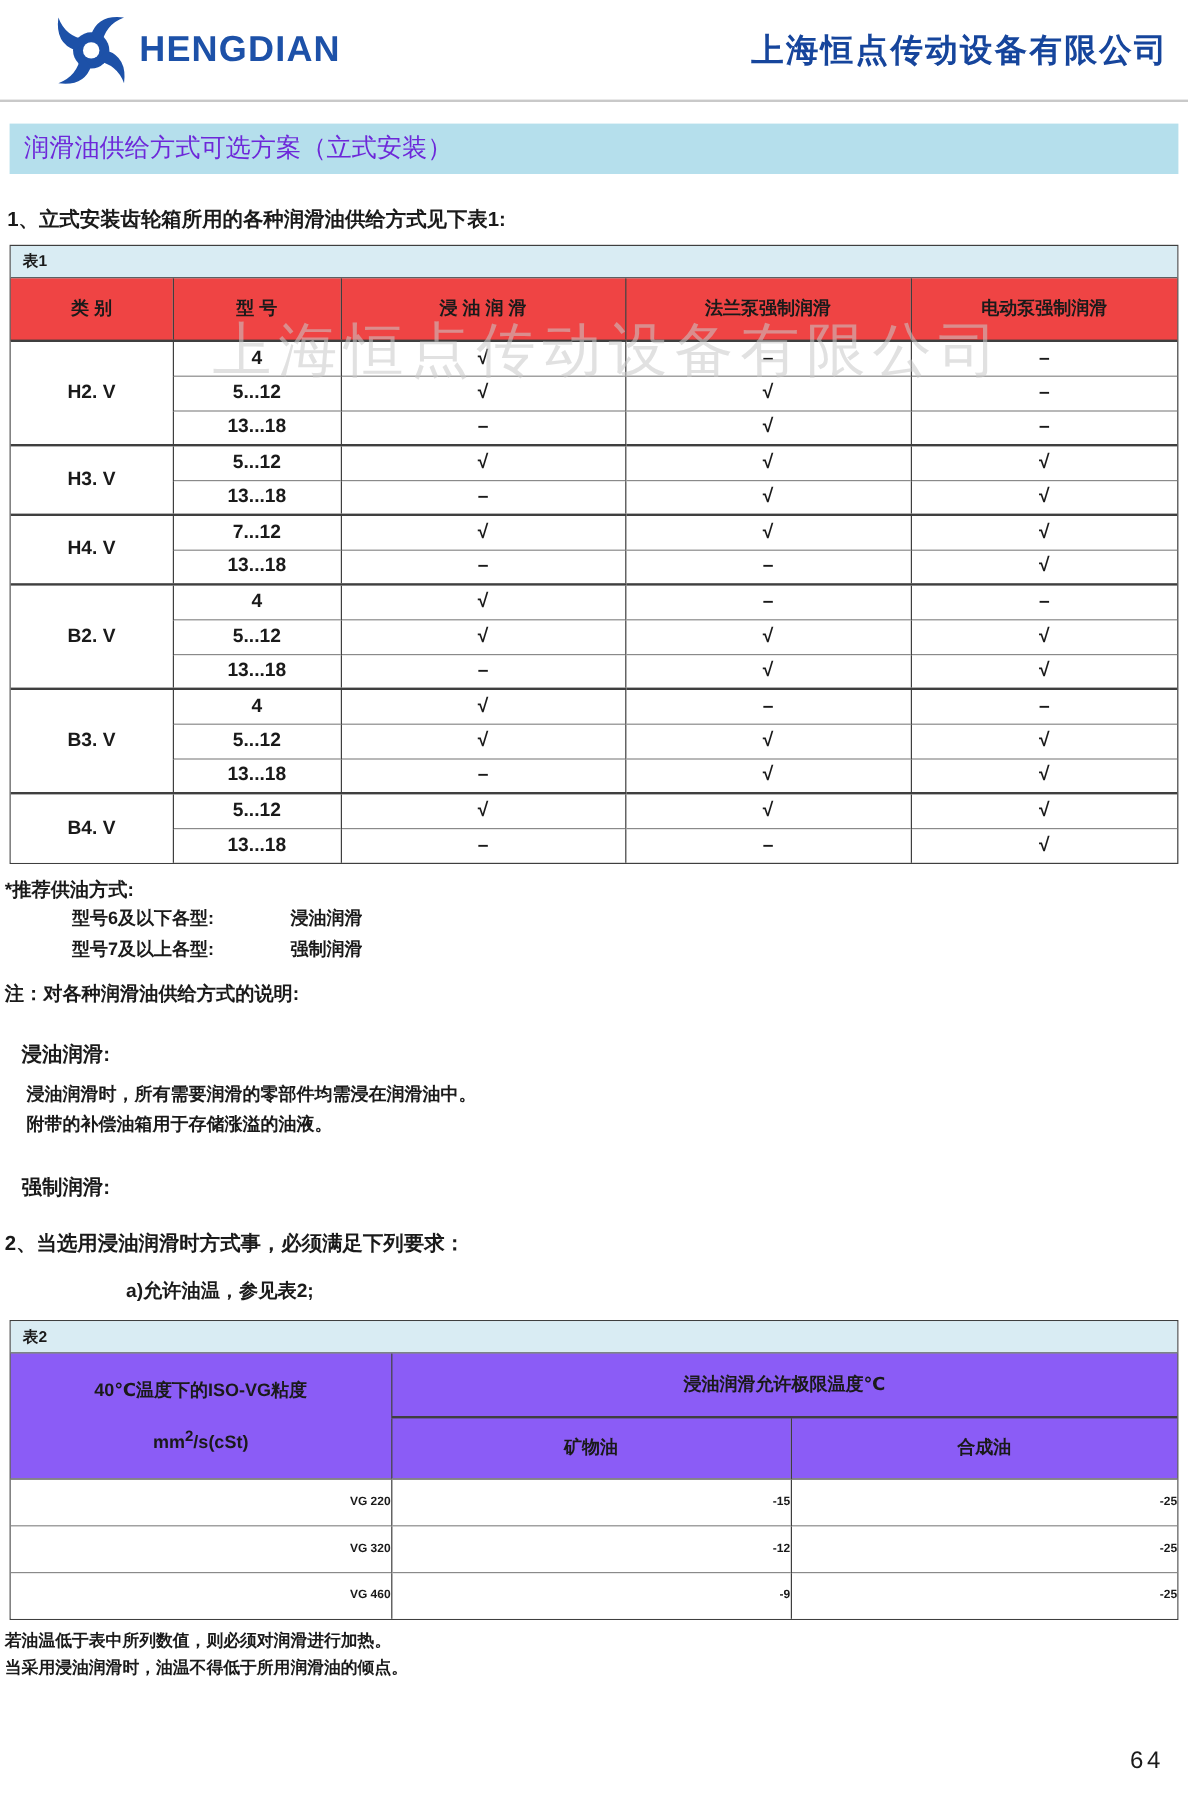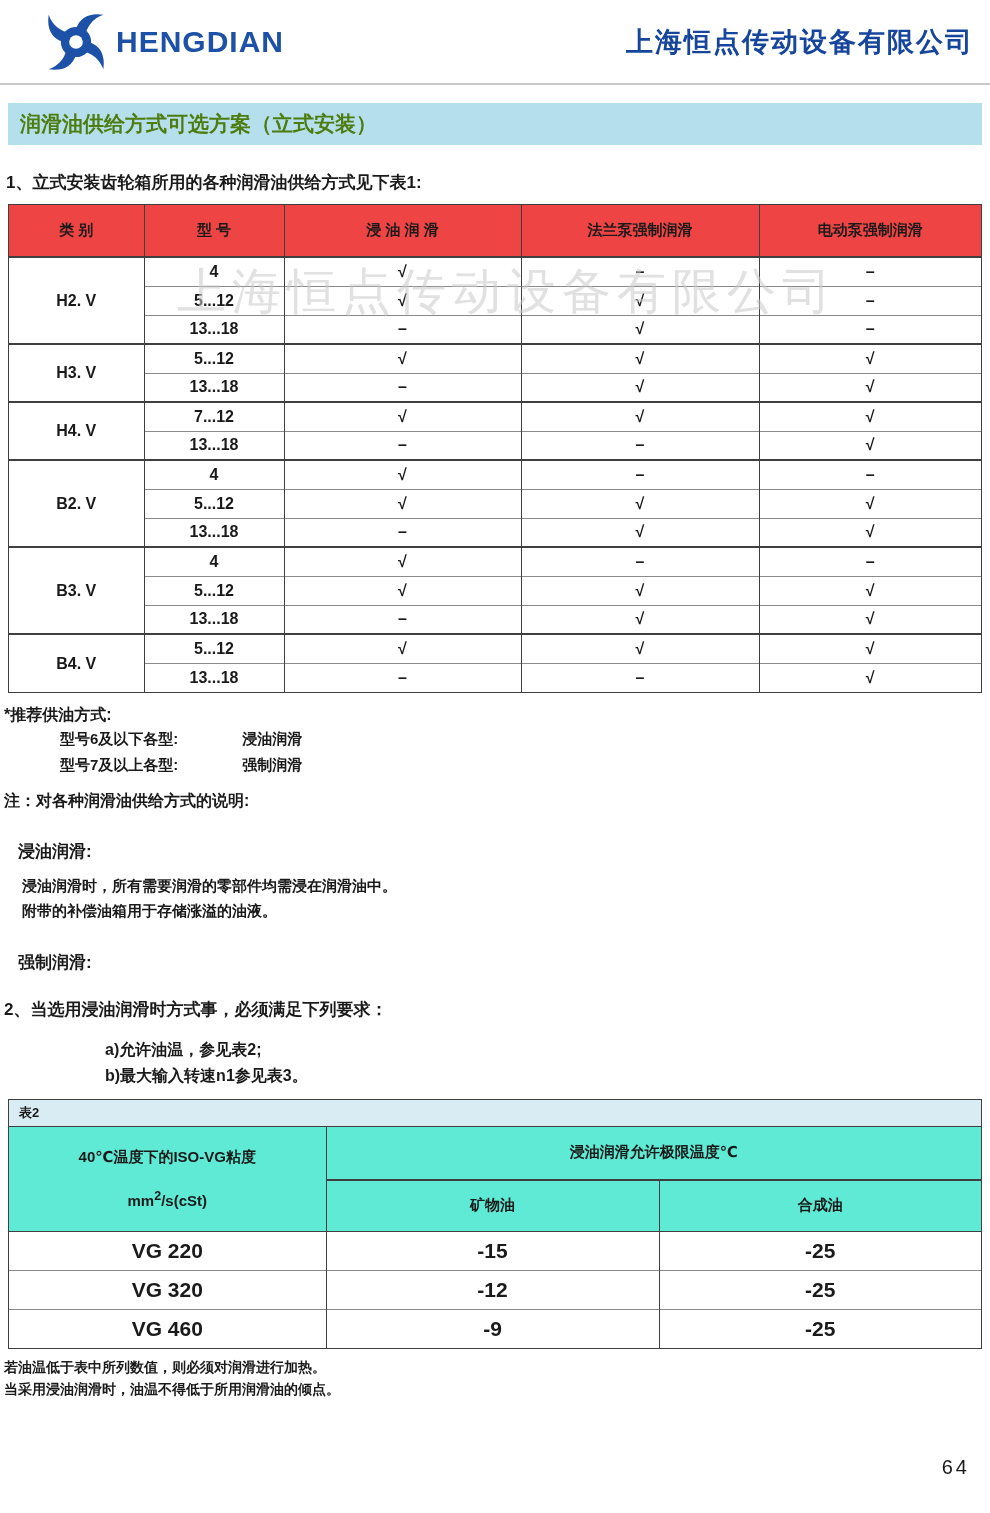--- a/index.html
+++ b/index.html
@@ -11,21 +11,21 @@
   .hdr { display:flex; align-items:center; height:85px; padding:0 16px 0 40px;
          border-bottom:2px solid #c9c9c9; }
   .logo-wrap { display:flex; align-items:center; }
   .logo-svg { width:72px; height:72px; }
   .logo-text { font-size:30px; font-weight:bold; color:#1d51a8; letter-spacing:1px; margin-left:4px; }
   .company { margin-left:auto; font-size:27px; font-weight:bold; color:#16459c;
              font-family:"Liberation Serif","DejaVu Serif",serif; letter-spacing:2px; }
 
   
   .title-band { margin:18px 8px 0 8px; height:42px; line-height:42px; background:#b5dfec;
-                padding-left:12px; font-size:21px; font-weight:bold; color:#4d7c0f; }
+                padding-left:12px; font-size:21px; font-weight:normal; color:#6d28d9; }
 
   .sec-heading { margin:26px 0 0 6px; font-size:17px; font-weight:bold; }
 
   
   .tbl-wrap { margin:10px 8px 0 8px; border:1px solid #3f3f3f; position:relative; background:#fff; }
   .tbl-band { background:#d9ecf3; border-bottom:1px solid #3f3f3f; font-size:13px; font-weight:bold;
               padding:4px 0 4px 10px; }
   table { width:100%; border-collapse:collapse; table-layout:fixed; }
   th, td { text-align:center; vertical-align:middle; }
 
@@ -45,27 +45,27 @@
   .rec-line { margin-left:60px; line-height:26px; font-size:15px; font-weight:bold; }
   .rec-line:first-of-type { margin-top:5px; }
   .rec-label { display:inline-block; width:178px; }
   .note-heading { margin:13px 0 0 4px; font-size:16px; font-weight:bold; }
   .sub-title { margin:28px 0 0 18px; font-size:17px; font-weight:bold; }
   .para { margin:10px 0 0 22px; font-size:15px; font-weight:bold; line-height:25px; }
   .sec2-heading { margin:24px 0 0 4px; font-size:17px; font-weight:bold; }
   .sec2-items { margin:16px 0 0 105px; font-size:16px; font-weight:bold; line-height:26px; }
 
   
-  .t2 th { background:#5eead4; font-size:15px; font-weight:bold; }
+  .t2 th { background:#8b5cf6; font-size:15px; font-weight:bold; }
   .t2 th.hl { height:104px; border-left:none; }
   .hl-inner { display:flex; flex-direction:column; justify-content:center; gap:22px; }
   .t2 th.hr { height:52px; border-left:1px solid #3f3f3f; border-bottom:2px solid #3f3f3f; }
   .t2 th.hs { height:51px; border-left:1px solid #3f3f3f; }
-  .t2 td { height:39px; font-size:21px; font-weight:bold; border-left:1px solid #3f3f3f;
-           border-top:1px solid #8a8a8a; background:#fff; }
+  .t2 td { height:39px; font-size:10px; font-weight:bold; border-left:1px solid #3f3f3f;
+           border-top:1px solid #8a8a8a; background:#fff;text-align:right; }
   .t2 td:first-child { border-left:none; }
   .t2 tr.first td { border-top:1px solid #3f3f3f; }
 
   .foot-note { margin:8px 0 0 4px; font-size:14px; font-weight:bold; line-height:22px;font-family:Liberation Serif, serif; }
   .page-num { position:absolute; right:20px; top:1456px; font-size:20px; letter-spacing:3px; }
 </style>
 </head>
 <body>
 
 <div class="page">
@@ -87,20 +87,21 @@
     <span class="company">上海恒点传动设备有限公司</span>
   </div>
 
   <div class="title-band">
     <span>润滑油供给方式可选方案（立式安装）</span>
   </div>
 
   <div class="sec-heading">1、立式安装齿轮箱所用的各种润滑油供给方式见下表1:</div>
 
   <div class="tbl-wrap">
+    <div class="tbl-band">表1</div>
     <table class="t1">
       <colgroup>
           <col style="width:135px">
           <col style="width:140px">
           <col style="width:237px">
           <col style="width:238px">
           <col>
         </colgroup>
       <thead>
         <tr>
@@ -234,21 +235,20 @@
   <div class="para">
     <div>浸油润滑时，所有需要润滑的零部件均需浸在润滑油中。</div>
     <div>附带的补偿油箱用于存储涨溢的油液。</div>
   </div>
 
   <div class="sub-title">强制润滑:</div>
 
   <div class="sec2-heading">2、当选用浸油润滑时方式事，必须满足下列要求：</div>
   <div class="sec2-items">
     <div>a)允许油温，参见表2;</div>
-    <div>b)最大输入转速n1参见表3。</div>
   </div>
 
   <div class="tbl-wrap">
     <div class="tbl-band">表2</div>
     <table class="t2">
       <colgroup>
           <col style="width:317px">
           <col style="width:333px">
           <col>
         </colgroup>

